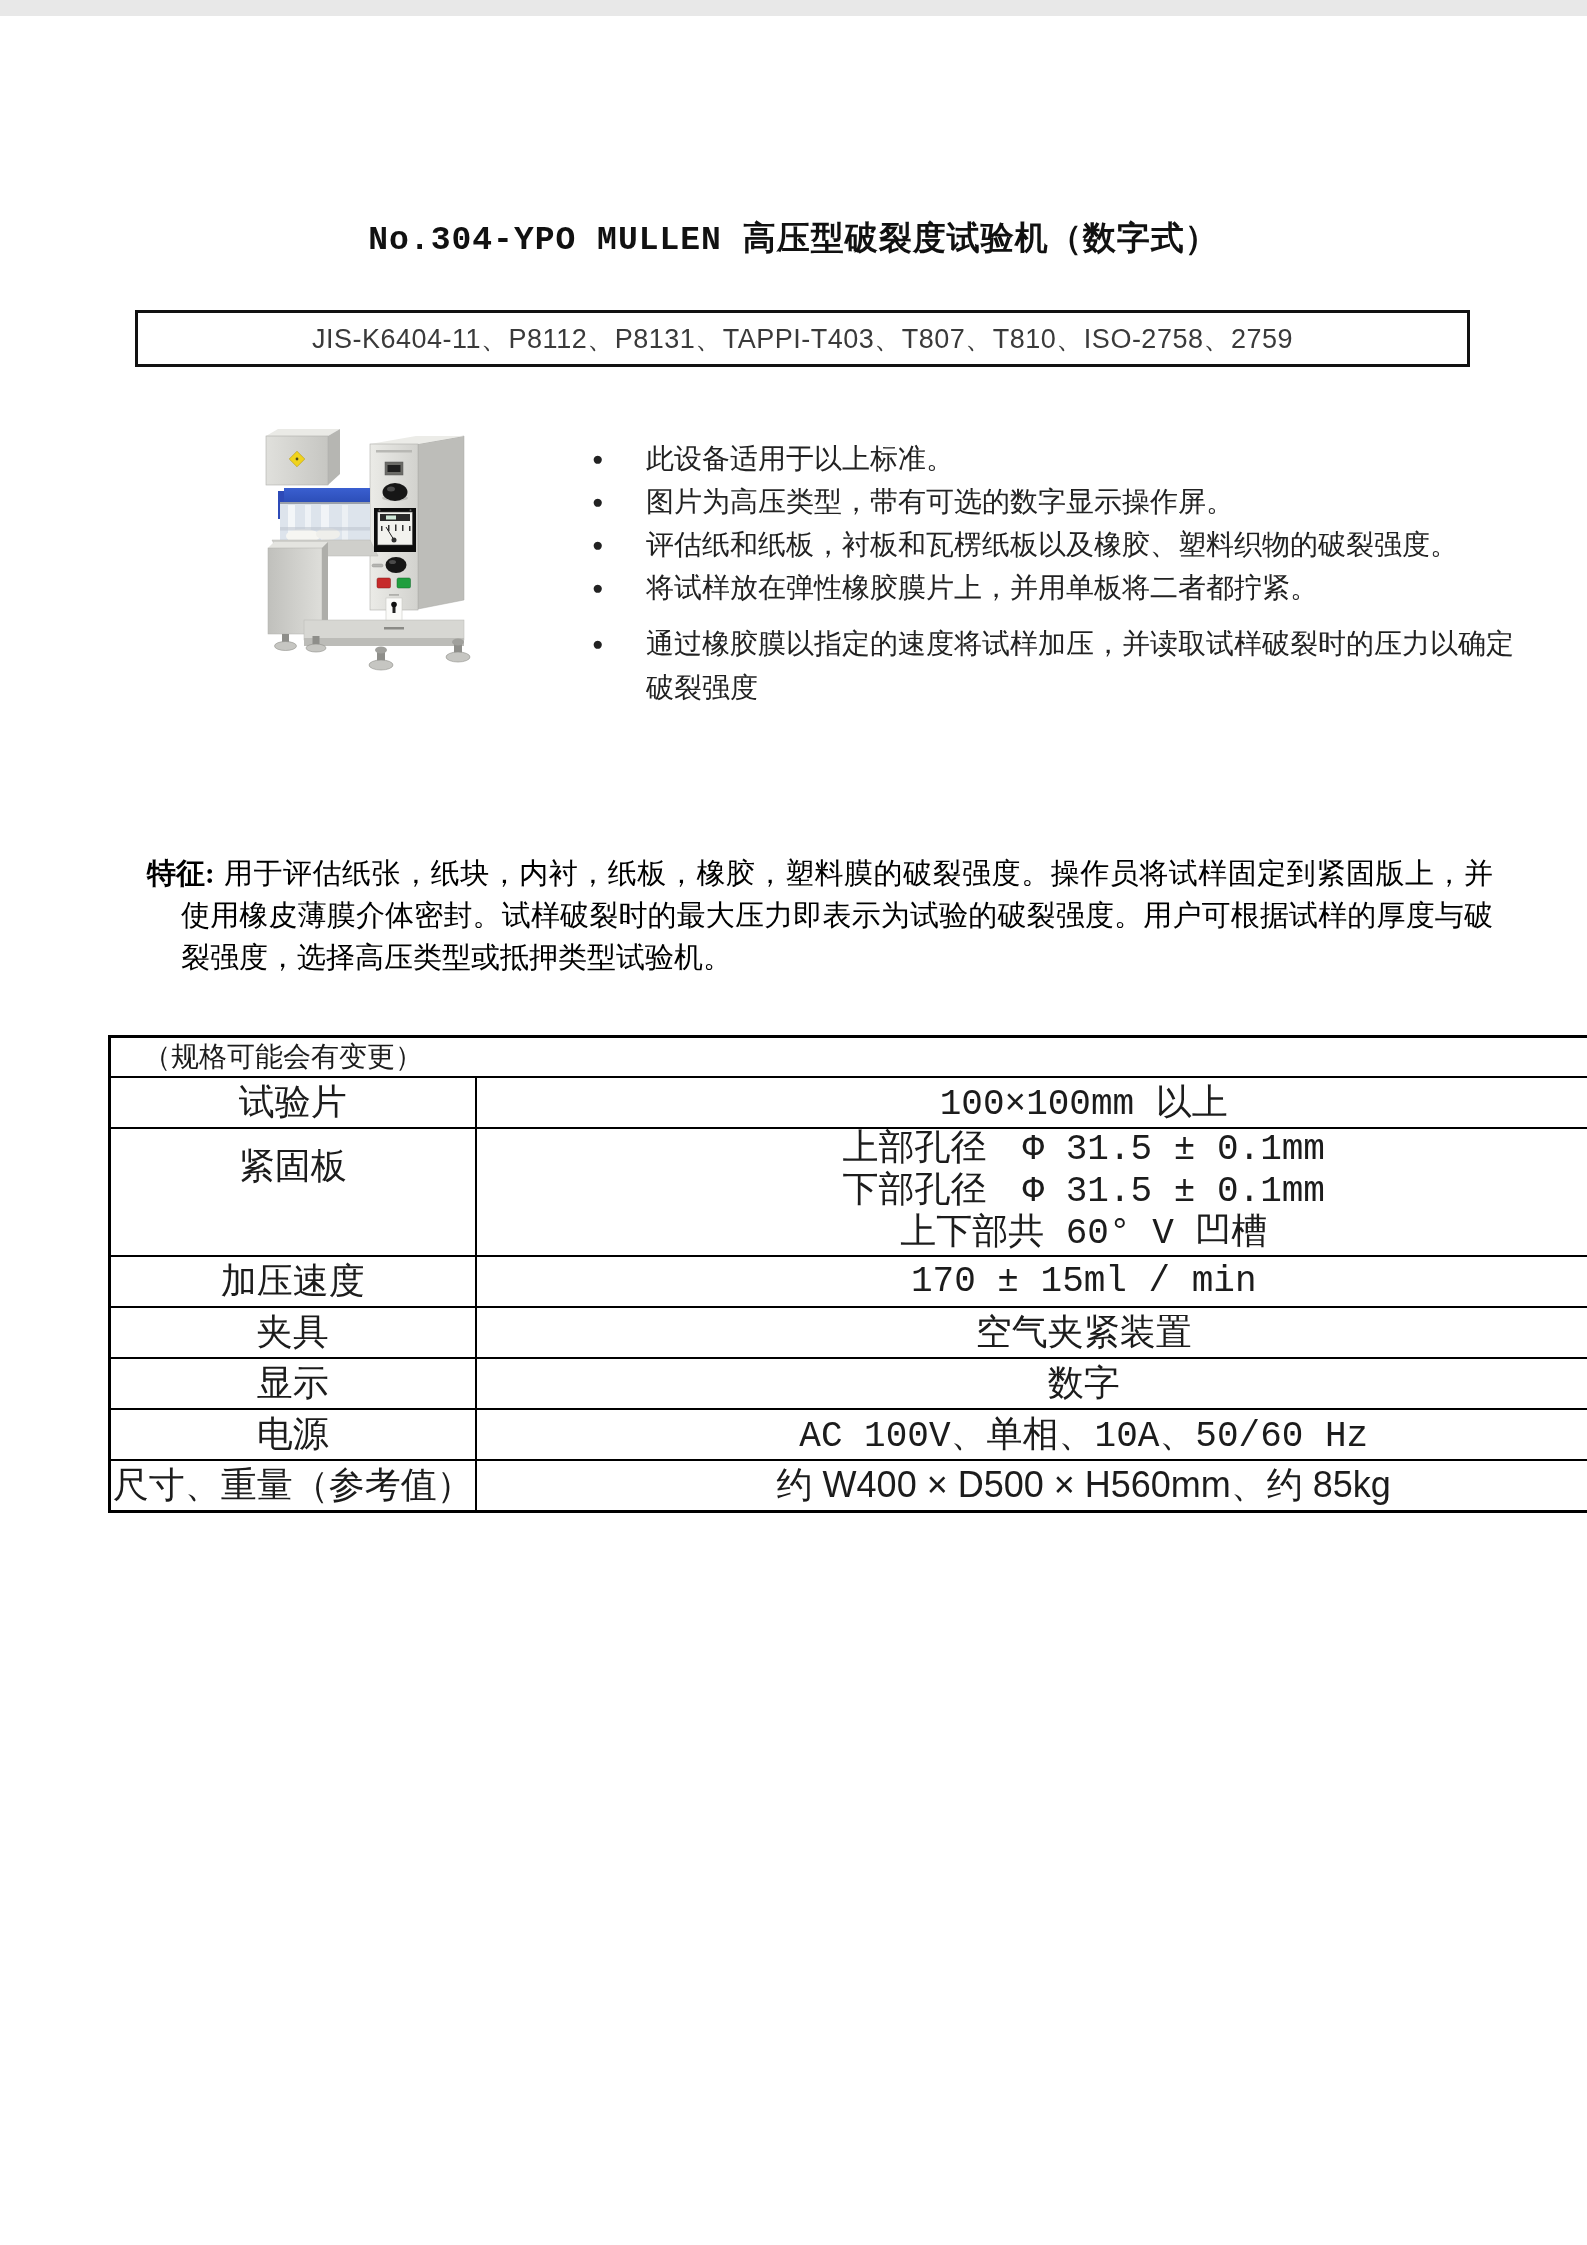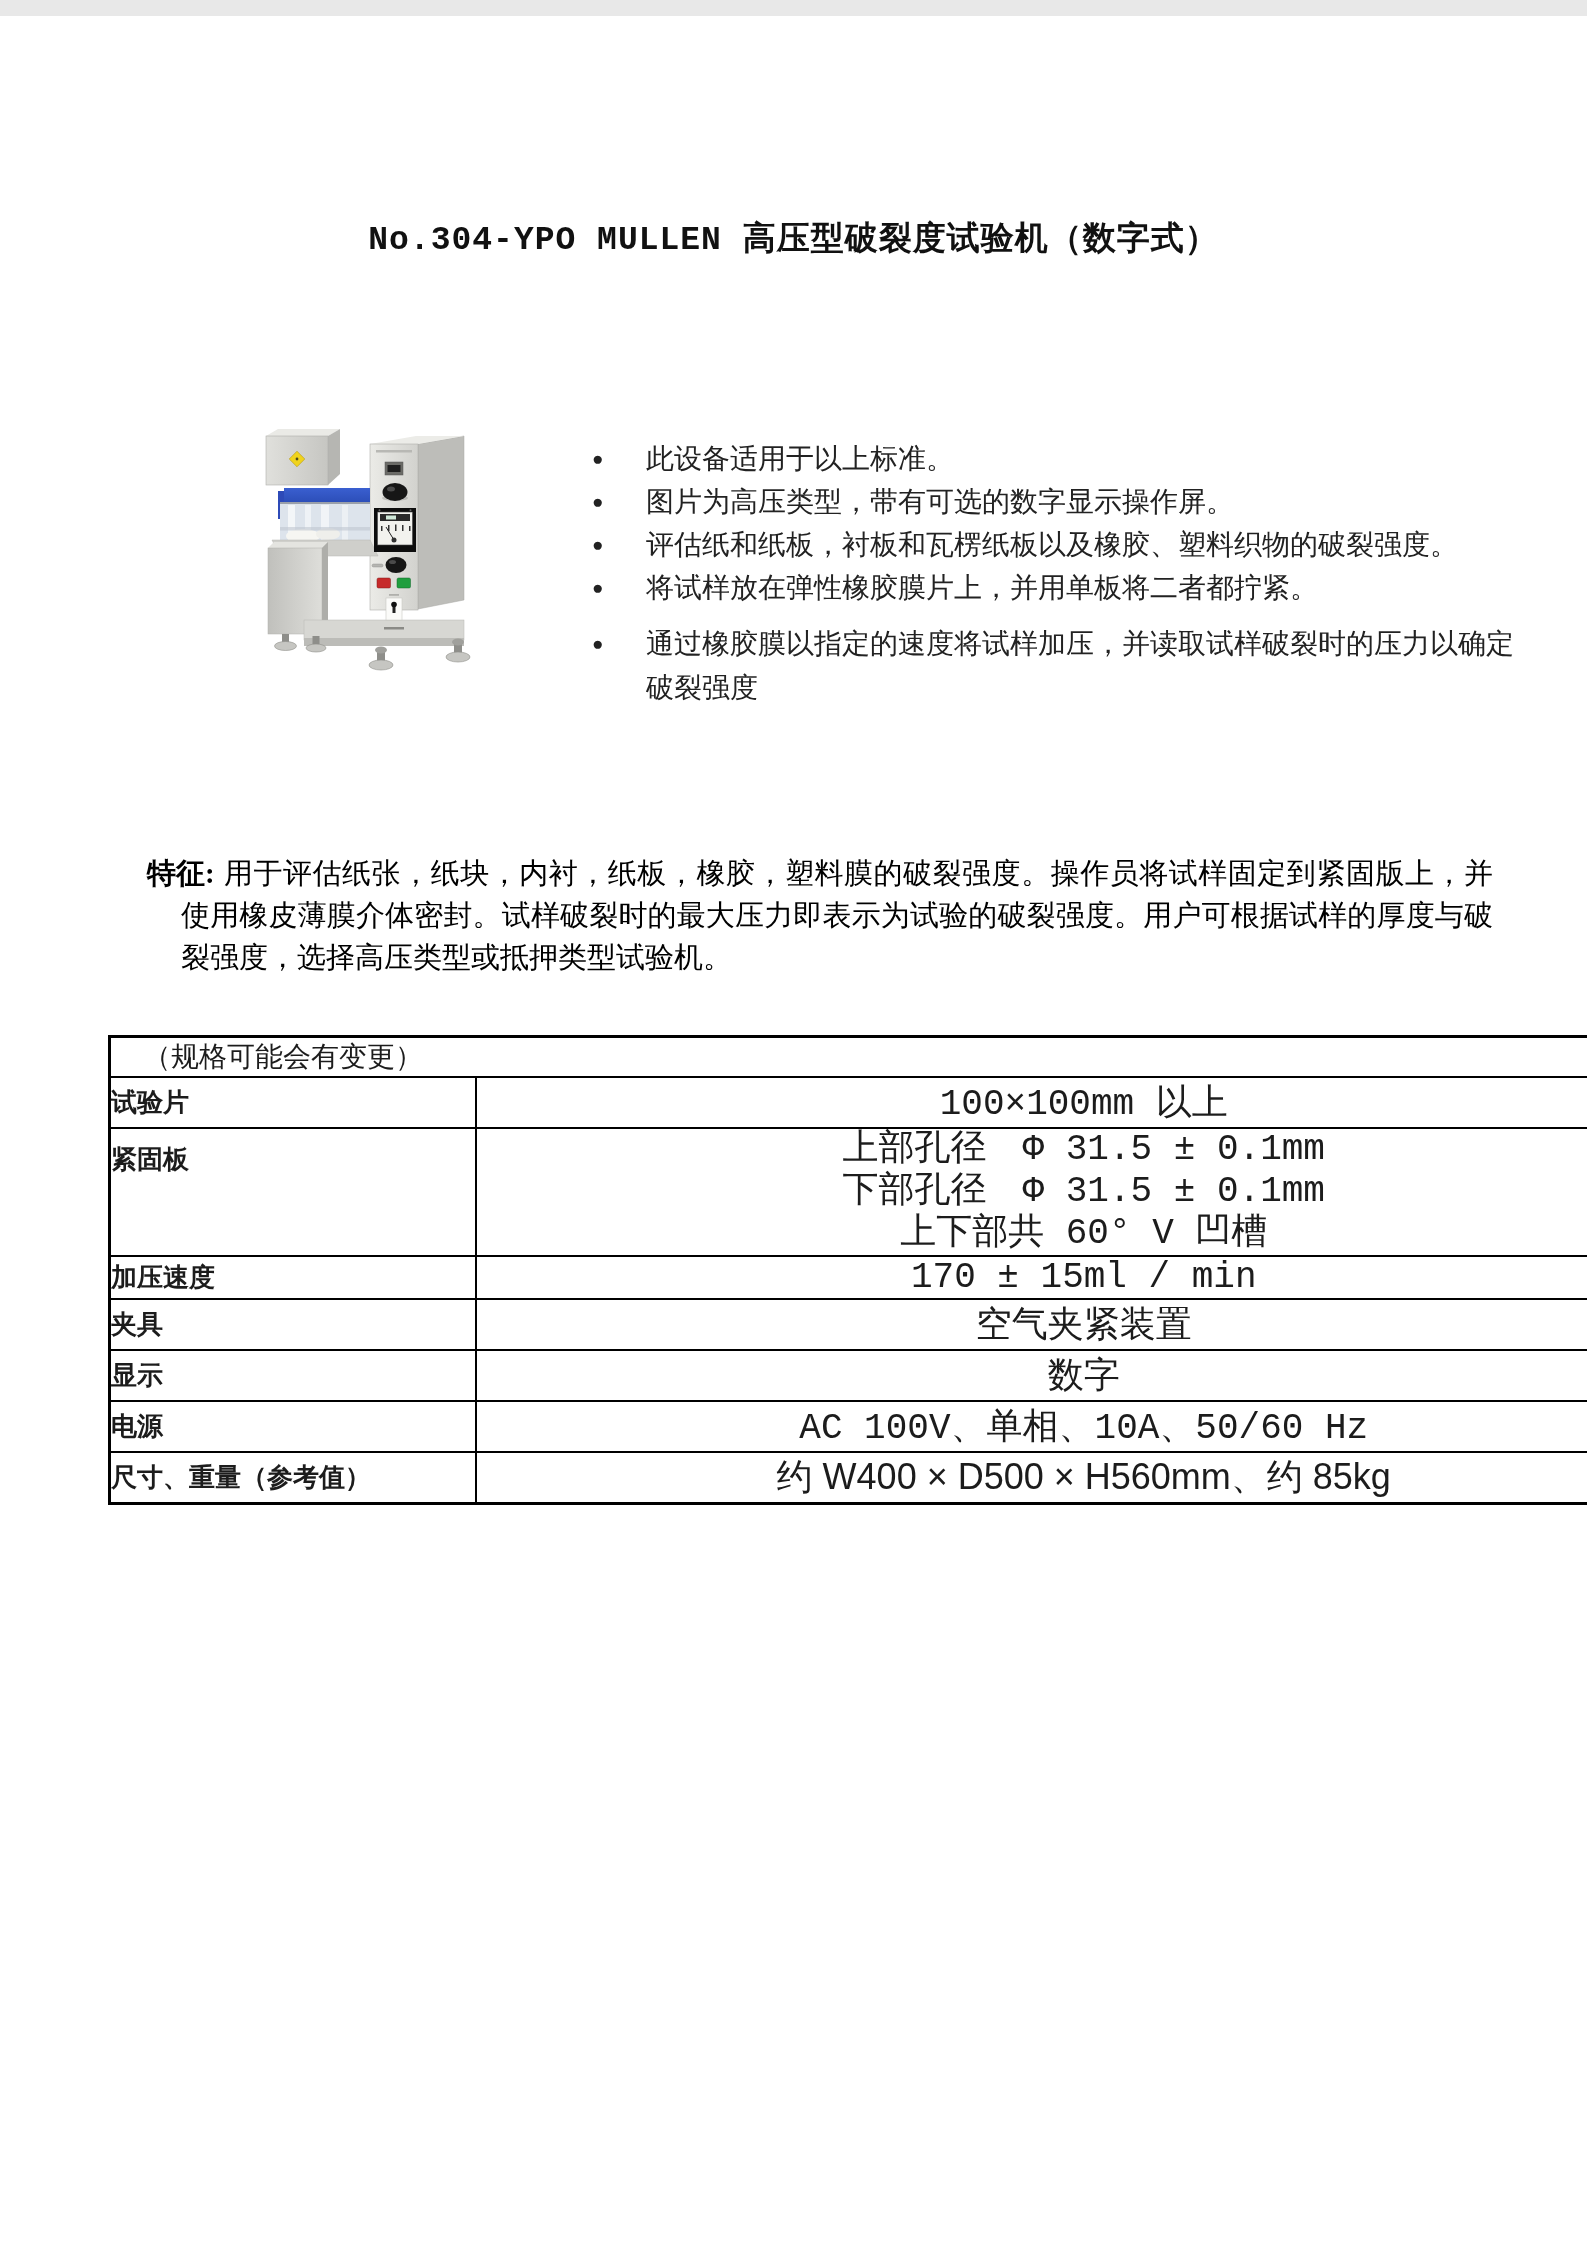--- a/index.html
+++ b/index.html
@@ -102,42 +102,46 @@
   }
   .spec-table{border:3px solid #000;}
   .col-label{width:366px;}
   .spec-table .th{
     height:40px;
     text-align:left;
     padding-left:32px;
     font-size:28px;
   }
   .spec-table .label{
-    font-weight:bold;
-    font-size:26px;
+    text-align:center;
+    font-weight:normal;
+    font-size:36px;
   }
   .spec-table .value{text-align:center;}
   .v-mono{font-family:"Liberation Mono","DejaVu Sans Mono",monospace;font-size:26px;}
   .v-sans{font-family:"Liberation Sans","DejaVu Sans",sans-serif;font-size:27px;color:#2e2e2e;}
   .r-std{height:42px;}
   .r-clamp{height:126px;}
   .r-clamp .label{vertical-align:top;padding-top:13px;}
   .r-clamp .value div{line-height:42px;}
   .r-acc{height:83px;}
   .r-acc .label{vertical-align:top;padding-top:4px;}
   .r-acc .value{vertical-align:bottom;padding-bottom:14px;}
   .r-last{height:45px;}
 </style>
 </head>
 <body>
 
 <div class="page">
 
   <h1 class="title">No.304-YPO MULLEN 高压型破裂度试验机（数字式）</h1>
 
+  <div class="standards-box">
+    <span>JIS-K6404-11、P8112、P8131、TAPPI-T403、T807、T810、ISO-2758、2759</span>
+  </div>
 
   <div class="figure">
     <svg viewBox="0 0 220 250" width="220" height="250" xmlns="http://www.w3.org/2000/svg">
       <defs>
         <linearGradient id="gTower" x1="0" y1="0" x2="1" y2="0">
           <stop offset="0" stop-color="#ebebe7"></stop>
             <stop offset="1" stop-color="#d2d2ce"></stop>
         </linearGradient>
         <linearGradient id="gHead" x1="0" y1="0" x2="1" y2="0">
           <stop offset="0" stop-color="#e0e0dc"></stop>

